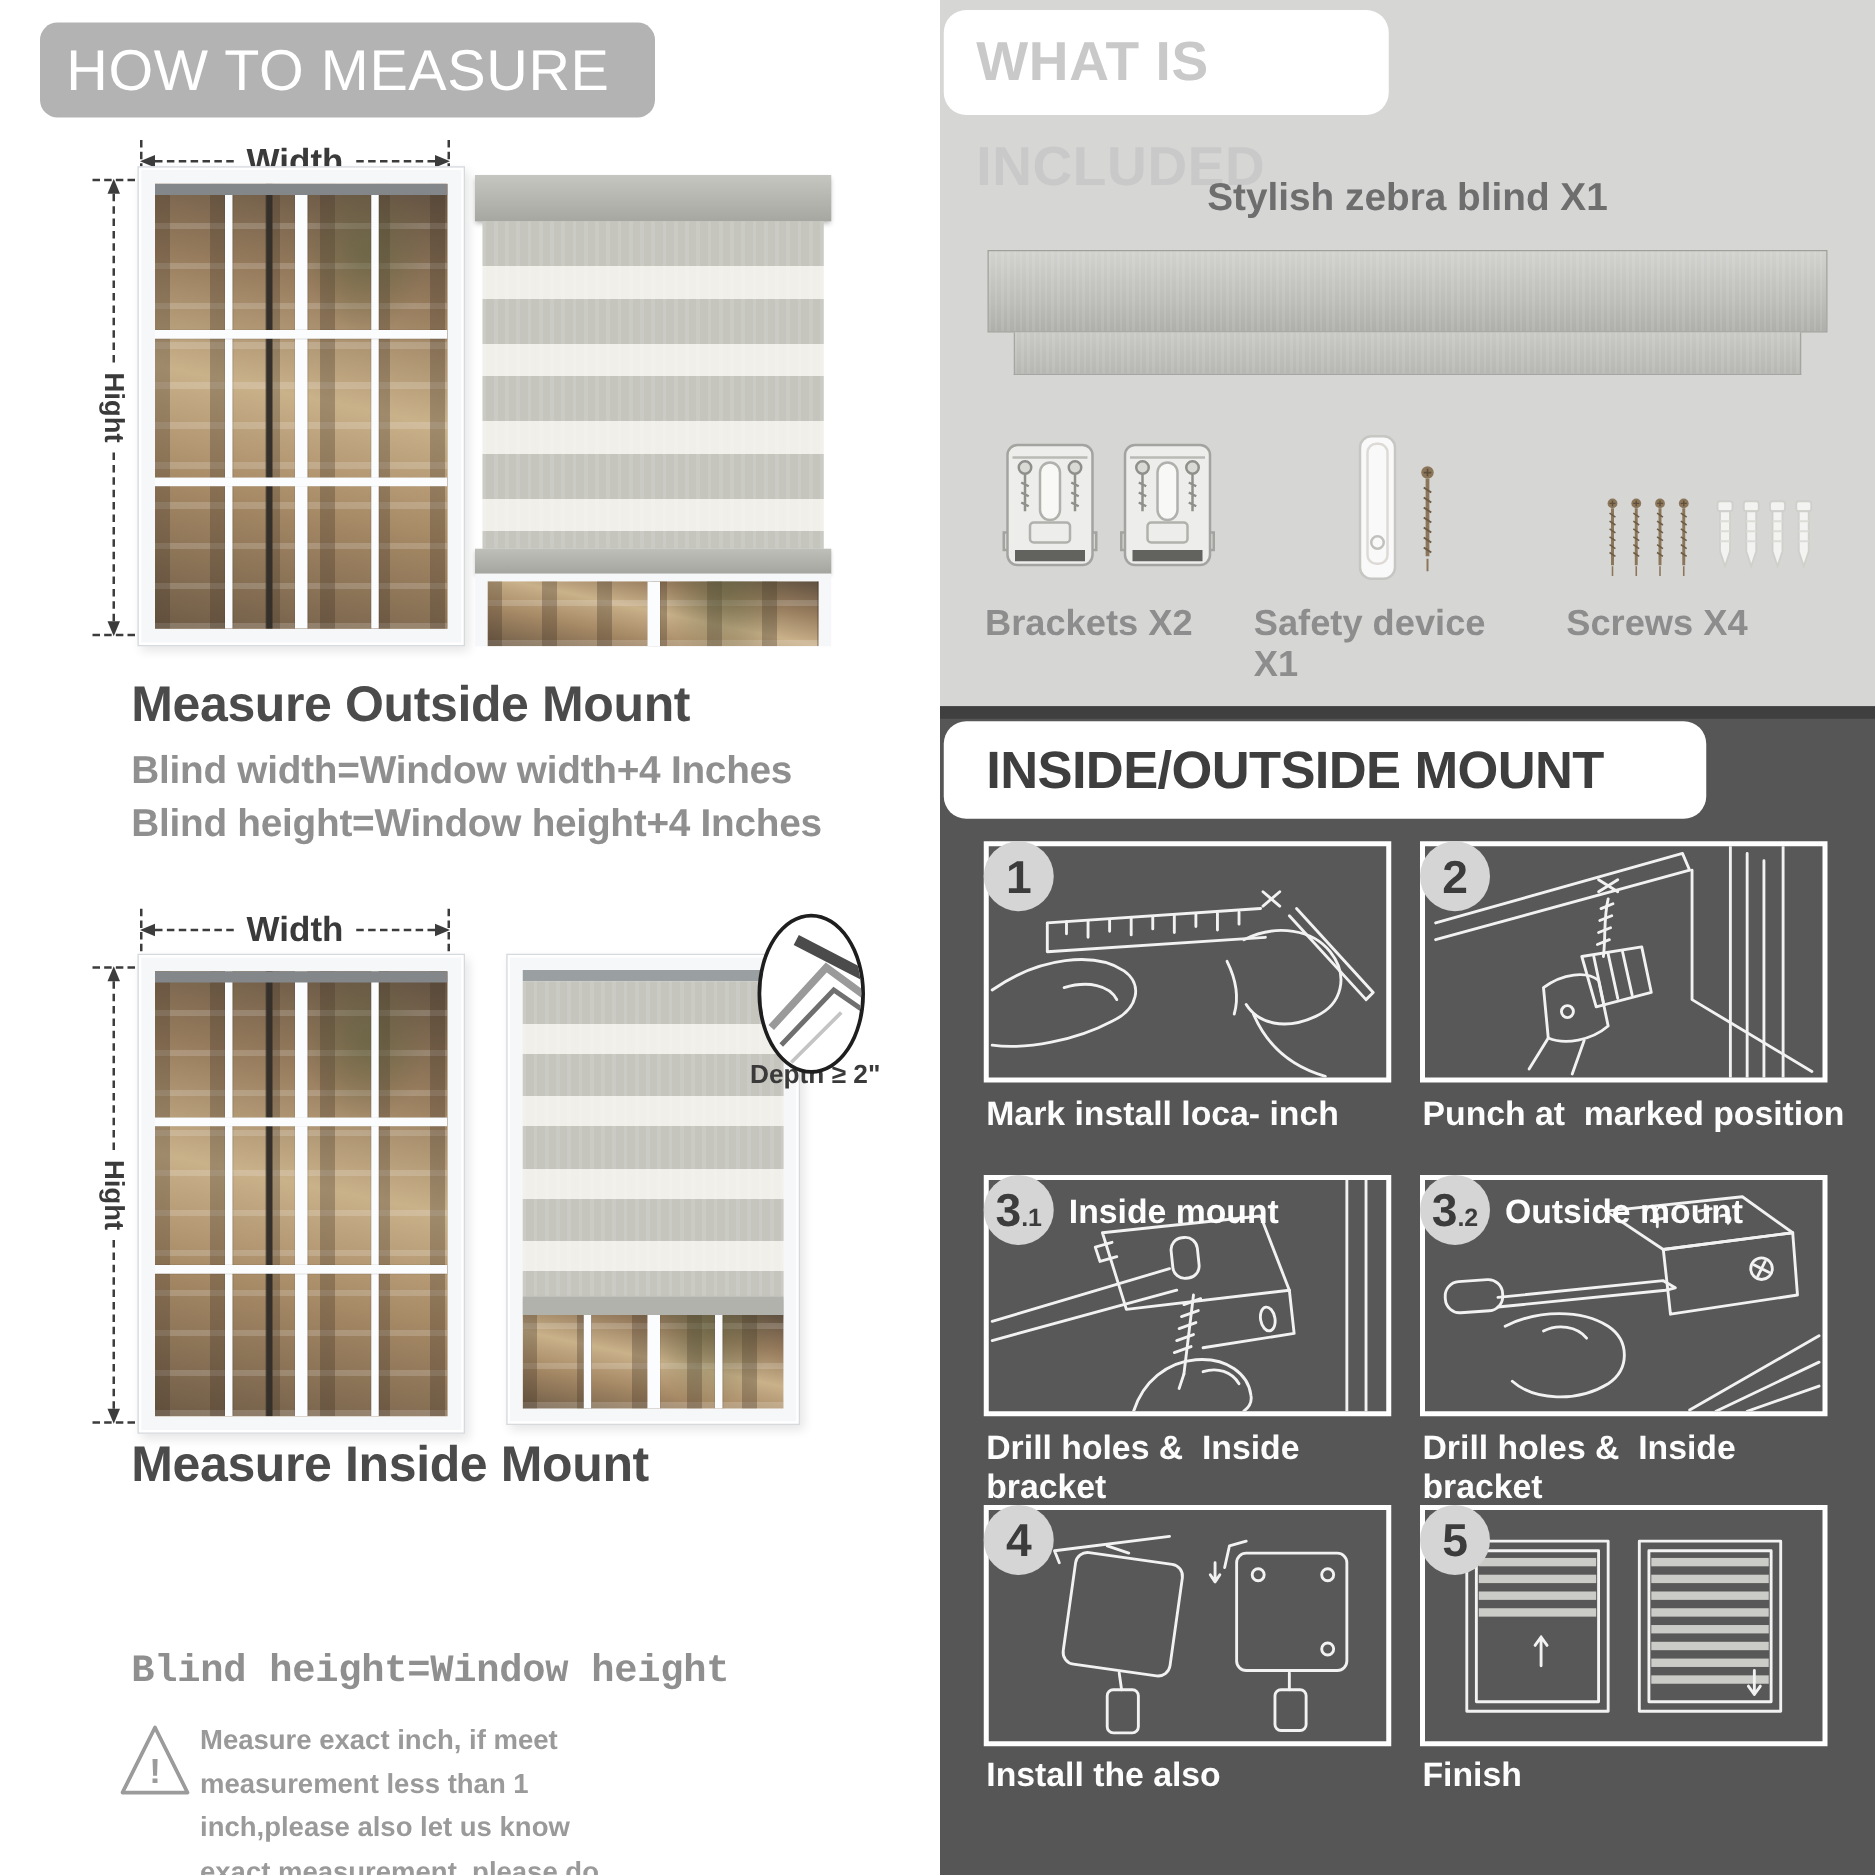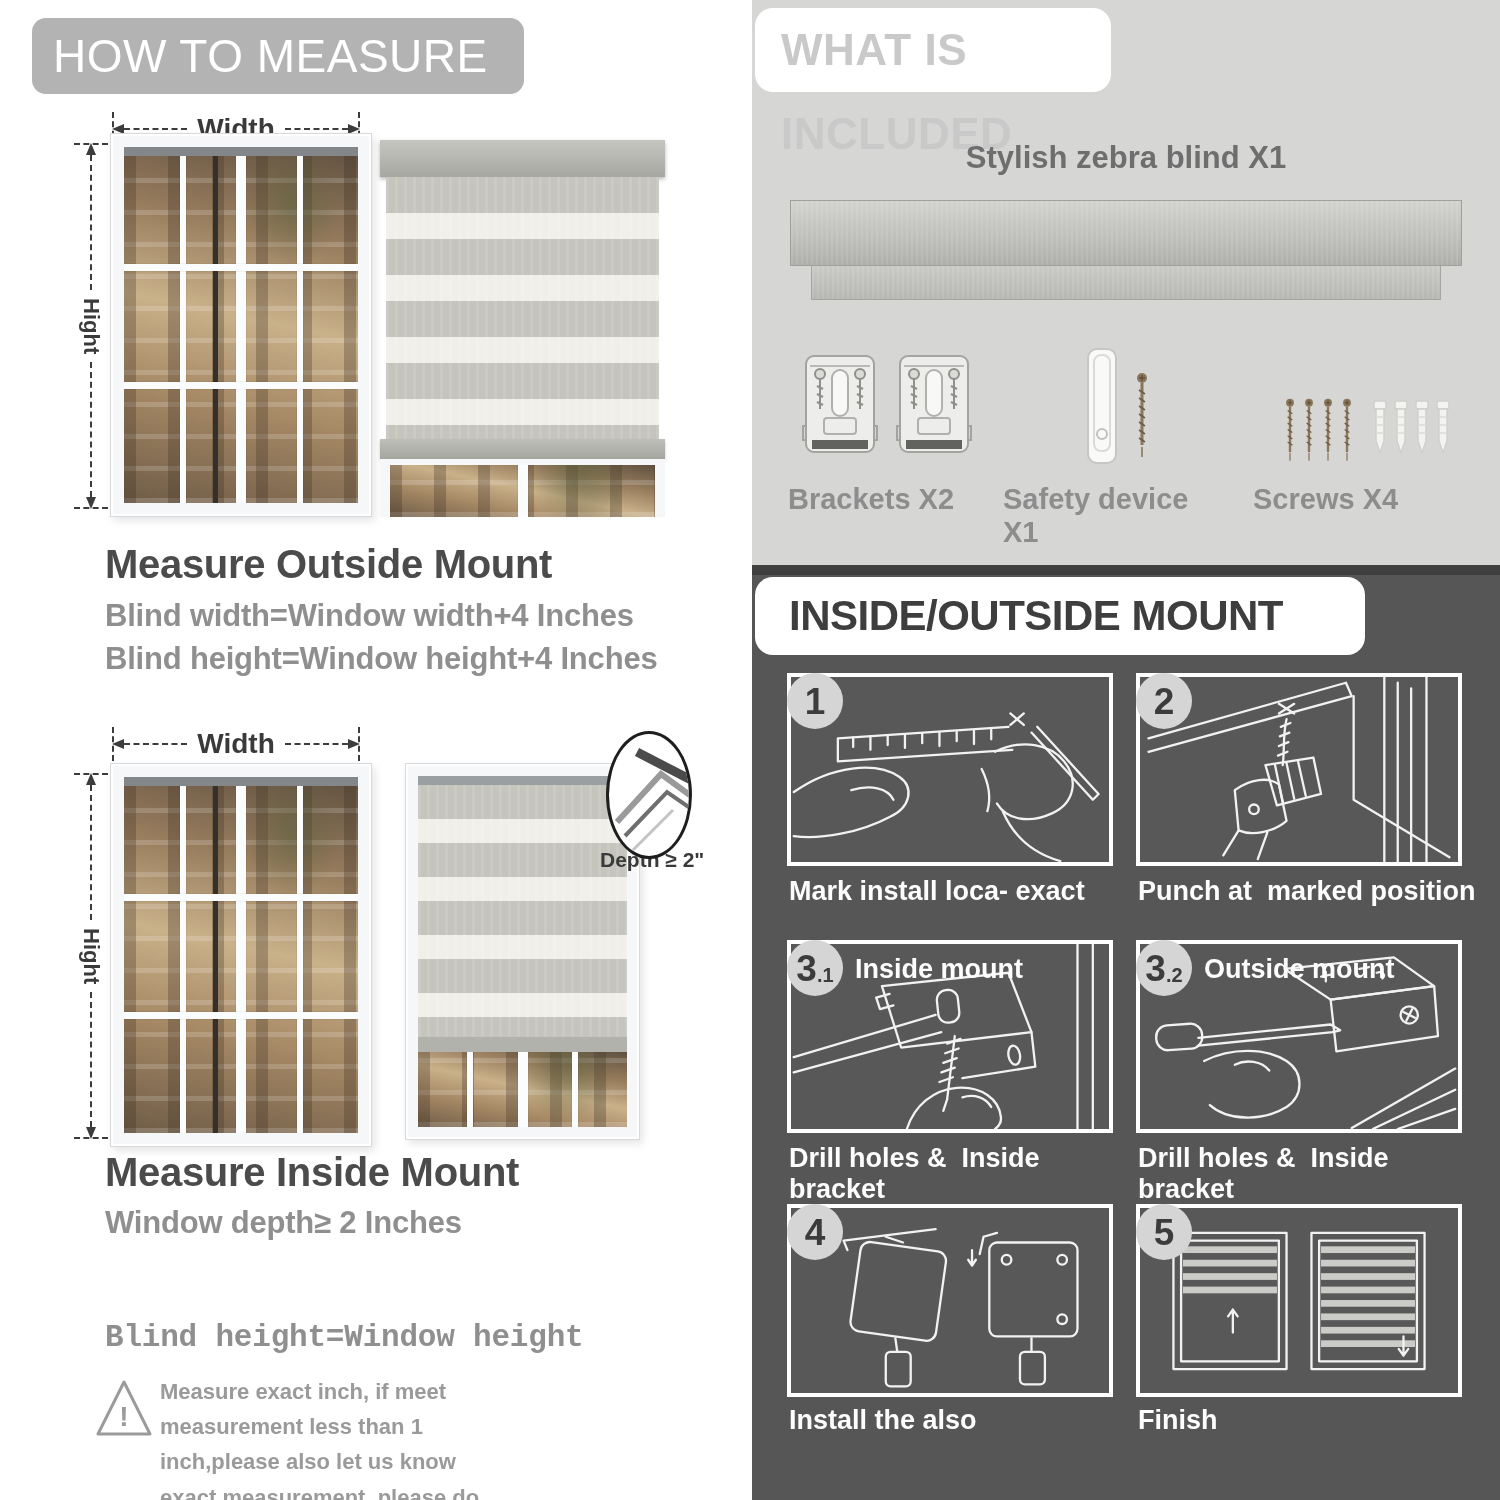--- a/index.html
+++ b/index.html
@@ -221,21 +221,20 @@
     <svg width="86" height="128" viewBox="0 0 86 128">
       <path d="M28,18 L86,48" stroke="#4b4b4b" stroke-width="9" fill="none"></path>
       <path d="M8,88 L52,40 L82,62" stroke="#9a9a9a" stroke-width="6" fill="none"></path>
       <path d="M16,102 L58,58 L84,76" stroke="#6f6f6f" stroke-width="4" fill="none"></path>
       <path d="M24,116 L64,76" stroke="#c4c4c4" stroke-width="3" fill="none"></path>
     </svg>
   </div>
   <div class="abs depth-label">Depth ≥ 2"</div>
 
   <div class="abs sec-title" style="left:105px;top:1150px;">Measure Inside Mount</div>
-  <div class="abs formula" style="left:105px;top:1205px;">Window depth≥ 2 Inches</div>
   <div class="abs formula" style="left:105px;top:1320px;font-family:Liberation Mono, monospace;">Blind height=Window height</div>
 
   <div class="abs" style="left:94px;top:1374px;">
     <svg width="60" height="68" viewBox="0 0 60 68">
       <path d="M30,8 L56,60 L4,60 Z" fill="none" stroke="#9b9b9b" stroke-width="3" stroke-linejoin="round"></path>
       <text x="30" y="52" text-anchor="middle" font-size="28" font-weight="bold" fill="#9b9b9b" font-family="Liberation Sans, sans-serif">!</text>
     </svg>
   </div>
   <div class="abs warn-text" style="left:160px;top:1374px;">Measure exact inch, if meet measurement less than 1 inch,please also let us know exact measurement, please do not leave it</div>
 </div>
@@ -374,21 +373,21 @@
       <path d="M226,38 l14,12 M240,38 l-14,12"></path>
       <path d="M248,58 L312,128 M254,52 L318,122 M312,128 L318,122"></path>
       <path d="M0,120 C40,92 86,88 110,104 C126,115 122,136 100,146 C70,162 28,170 0,166"></path>
       <path d="M60,118 C80,112 98,116 104,128"></path>
       <path d="M210,78 C238,64 268,70 282,88 C298,108 292,132 270,142 C244,154 222,148 212,132"></path>
       <path d="M218,140 C230,168 250,184 278,192"></path>
       <path d="M196,96 C204,112 206,126 202,140"></path>
     </g>
   </svg>
 </div>
-<div class="abs caption" style="left:789px;top:876px;">Mark install loca- exact</div>
+<div class="abs caption" style="left:789px;top:876px;">Mark install loca- inch</div>
 
 <div class="abs panel" style="left:1136px;top:673px;">
   <div class="badge">
     <span class="bn">2</span>
   </div>
   <svg class="art" viewBox="0 0 326 193">
     <g stroke="#f2f2f2" stroke-width="2.4" fill="none" stroke-linecap="round" stroke-linejoin="round">
       <path d="M6,64 L212,6 M6,78 L218,20 M212,6 L218,20"></path>
       <path d="M252,0 L252,193 M266,6 L266,193 M280,12 L280,193 M296,0 L296,193"></path>
       <path d="M220,20 L220,128 L320,188"></path>

